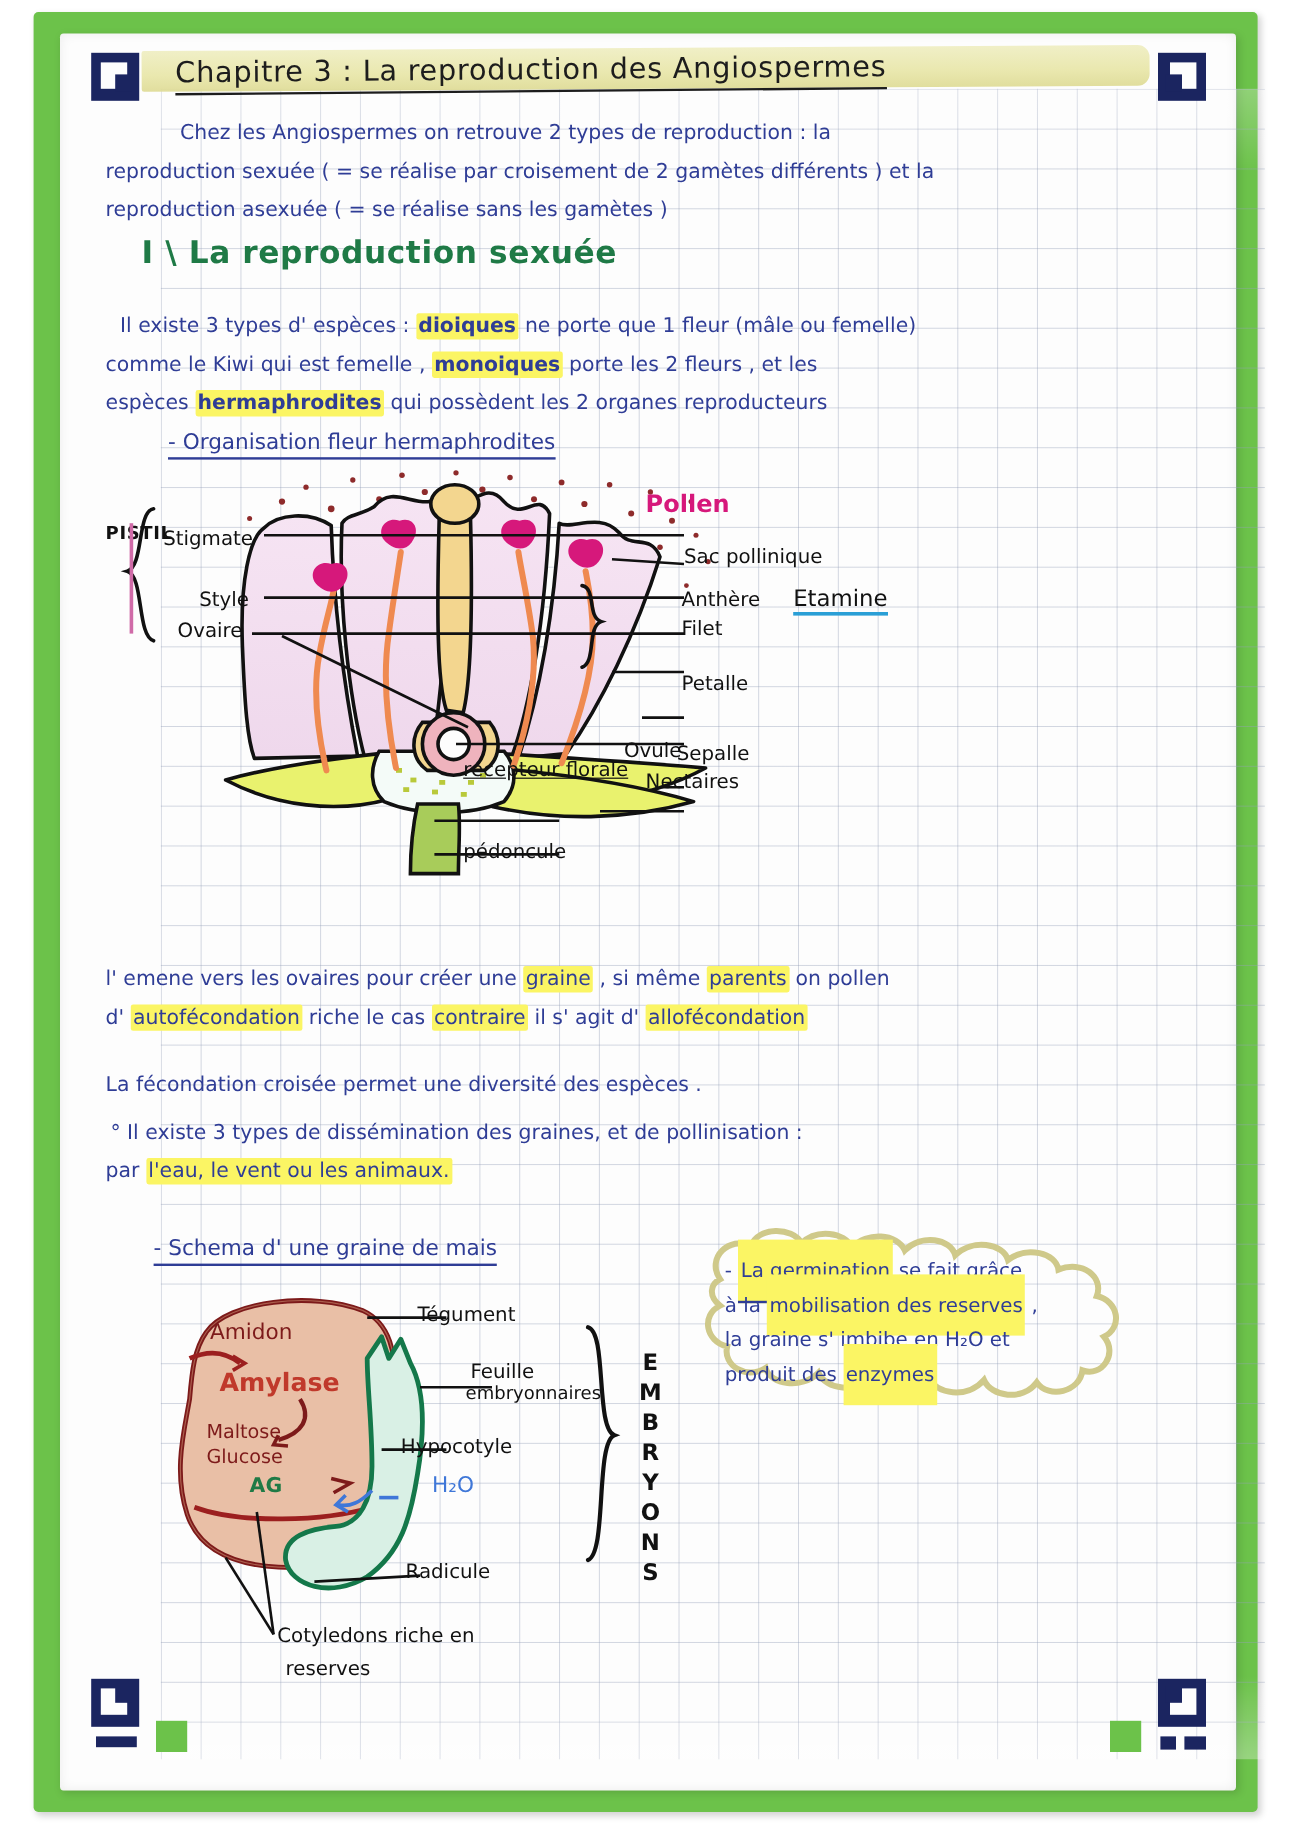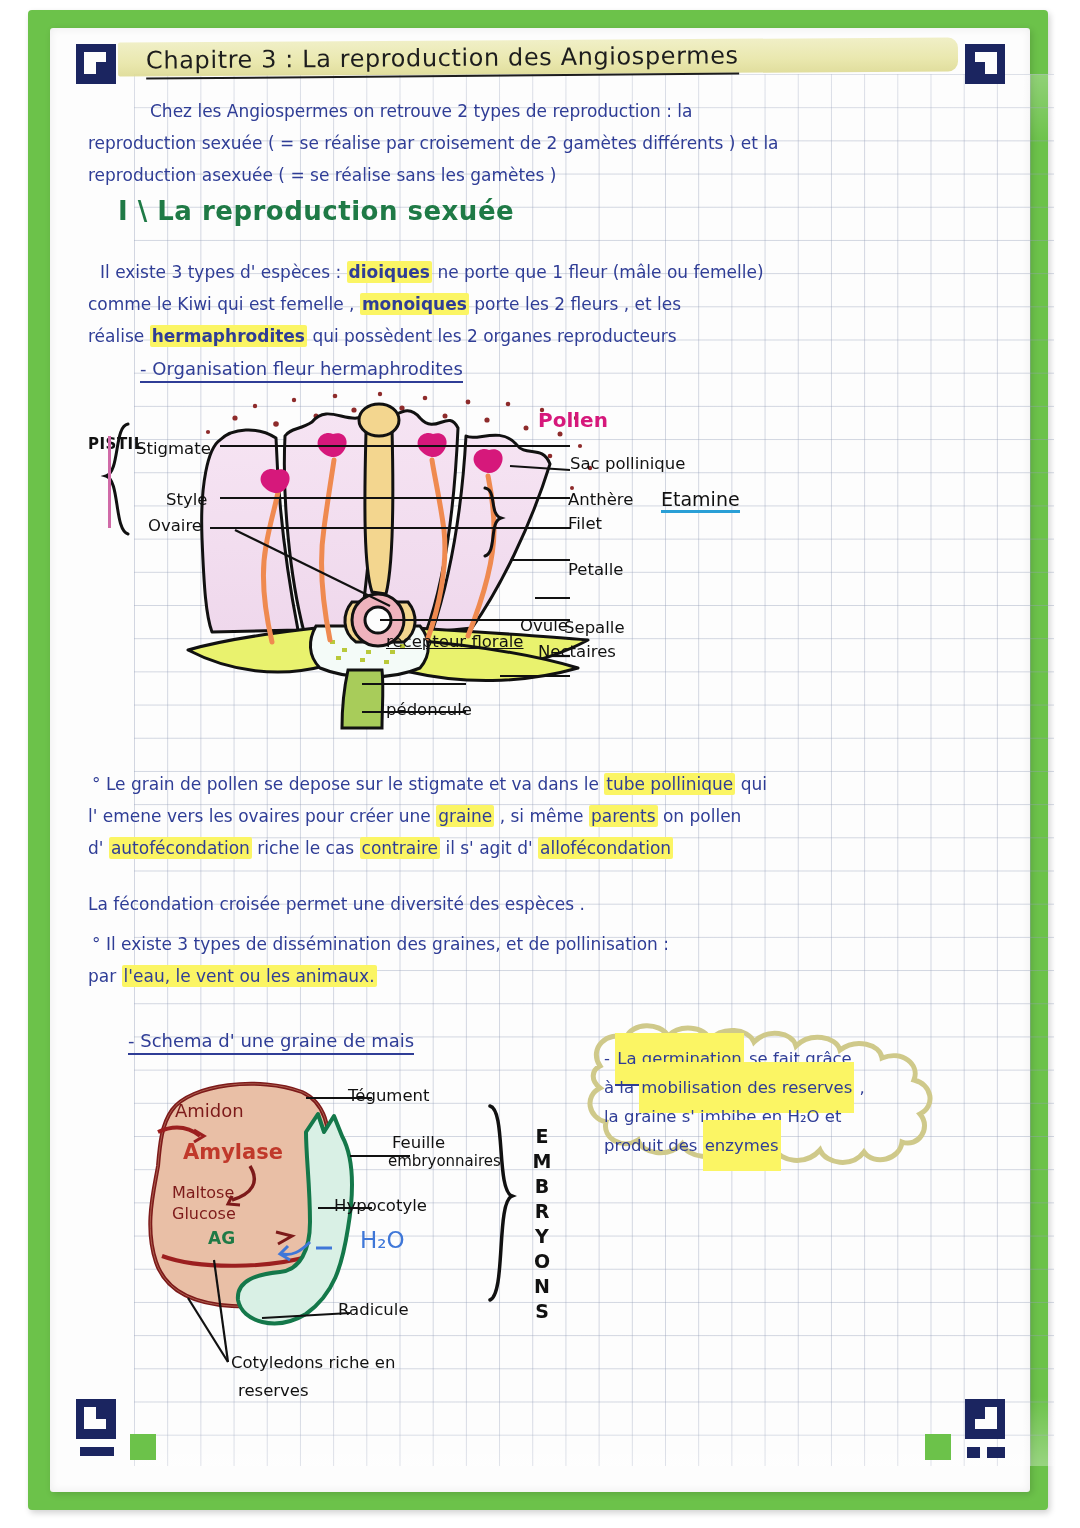--- a/index.html
+++ b/index.html
@@ -136,21 +136,21 @@
 
   <div class="h-sect">I \ La reproduction sexuée</div>
 
   <div class="para" style="left:100px;top:256px;">
     <span>Il existe 3 types d' espèces : </span><span class="hlb">dioiques</span><span> ne porte que 1 fleur (mâle ou femelle)</span>
   </div>
   <div class="para" style="left:88px;top:288px;">
     <span>comme le Kiwi qui est femelle , </span><span class="hlb">monoiques</span><span> porte les 2 fleurs      , et les</span>
   </div>
   <div class="para" style="left:88px;top:320px;">
-    <span>réalise </span><span class="hlb">hermaphrodites</span><span> qui possèdent les 2 organes reproducteurs</span>
+    <span>espèces </span><span class="hlb">hermaphrodites</span><span> qui possèdent les 2 organes reproducteurs</span>
   </div>
 
   <div class="sub" style="left:140px;top:358px;"><u>- Organisation fleur hermaphrodites</u></div>
 
   <svg class="diag" style="left:80px;top:388px;" width="660" height="350" viewBox="0 0 660 350">
     <defs>
       <linearGradient id="petalg" x1="0" y1="0" x2="0" y2="1">
         <stop offset="0%" stop-color="#f6e4f3"></stop>
           <stop offset="100%" stop-color="#efd8ec"></stop>
       </linearGradient>
@@ -267,23 +267,20 @@
   <div class="lbl" style="left:568px;top:490px;">Anthère</div>
   <div class="lbl" style="left:568px;top:514px;">Filet</div>
   <div class="lbl etam" style="left:661px;top:488px;font-size:19px;"><u>Etamine</u></div>
   <div class="lbl" style="left:568px;top:560px;">Petalle</div>
   <div class="lbl" style="left:520px;top:584px;margin-top:32px;">Ovule</div>
   <div class="lbl" style="left:564px;top:618px;">Sepalle</div>
   <div class="lbl" style="left:538px;top:642px;">Nectaires</div>
   <div class="lbl" style="left:386px;top:632px;text-decoration:underline;">recepteur florale</div>
   <div class="lbl" style="left:386px;top:700px;">pédoncule</div>
 
-  <div class="para" style="left:92px;top:768px;">
-    <span>° Le grain de pollen se depose sur le stigmate et va dans le </span><span class="hl">tube pollinique</span><span> qui</span>
-  </div>
   <div class="para" style="left:88px;top:800px;">
     <span>l' emene vers les ovaires pour créer une </span><span class="hl">graine</span><span> , si même </span><span class="hl">parents</span><span> on pollen</span>
   </div>
   <div class="para" style="left:88px;top:832px;">
     <span>d' </span><span class="hl">autofécondation</span><span> riche le cas </span><span class="hl">contraire</span><span> il s' agit d' </span><span class="hl">allofécondation</span>
   </div>
   <div class="para" style="left:88px;top:888px;">La fécondation croisée permet une diversité des espèces .</div>
 
   <div class="para" style="left:92px;top:928px;">° Il existe 3 types de dissémination des graines, et de pollinisation :</div>
   <div class="para" style="left:88px;top:960px;">
@@ -322,21 +319,21 @@
     <line x1="104" y1="190" x2="118" y2="292" stroke="#111" stroke-width="2.2"></line>
 
     <path d="M390 36 C406 40 396 120 412 126 C396 132 406 224 390 230" fill="none" stroke="#111" stroke-width="3.5" stroke-linecap="round" transform="translate(-10,0)"></path>
   </svg>
 
   <div class="lbl lbl-dkred" style="left:175px;top:1100px;font-size:18px;">Amidon</div>
   <div class="lbl lbl-red" style="left:183px;top:1140px;font-size:21px;">Amylase</div>
   <div class="lbl lbl-dkred" style="left:172px;top:1183px;font-size:16px;">Maltose</div>
   <div class="lbl lbl-dkred" style="left:172px;top:1204px;font-size:16px;">Glucose</div>
   <div class="lbl lbl-grn" style="left:208px;top:1228px;font-size:17px;">AG</div>
-  <div class="lbl lbl-h2o" style="left:360px;top:1227px;font-size:23px;">H₂O</div>
+  <div class="lbl lbl-h2o" style="left:360px;top:1227px;font-size:18px;">H₂O</div>
 
   <div class="lbl" style="left:348px;top:1086px;">Tégument</div>
   <div class="lbl" style="left:392px;top:1133px;">Feuille</div>
   <div class="lbl" style="left:388px;top:1152px;font-size:15px;">embryonnaires</div>
   <div class="lbl" style="left:334px;top:1196px;">Hypocotyle</div>
   <div class="lbl" style="left:338px;top:1300px;">Radicule</div>
   <div class="lbl" style="left:231px;top:1353px;">Cotyledons riche en</div>
   <div class="lbl" style="left:238px;top:1381px;">reserves</div>
 
   <div class="embr">

